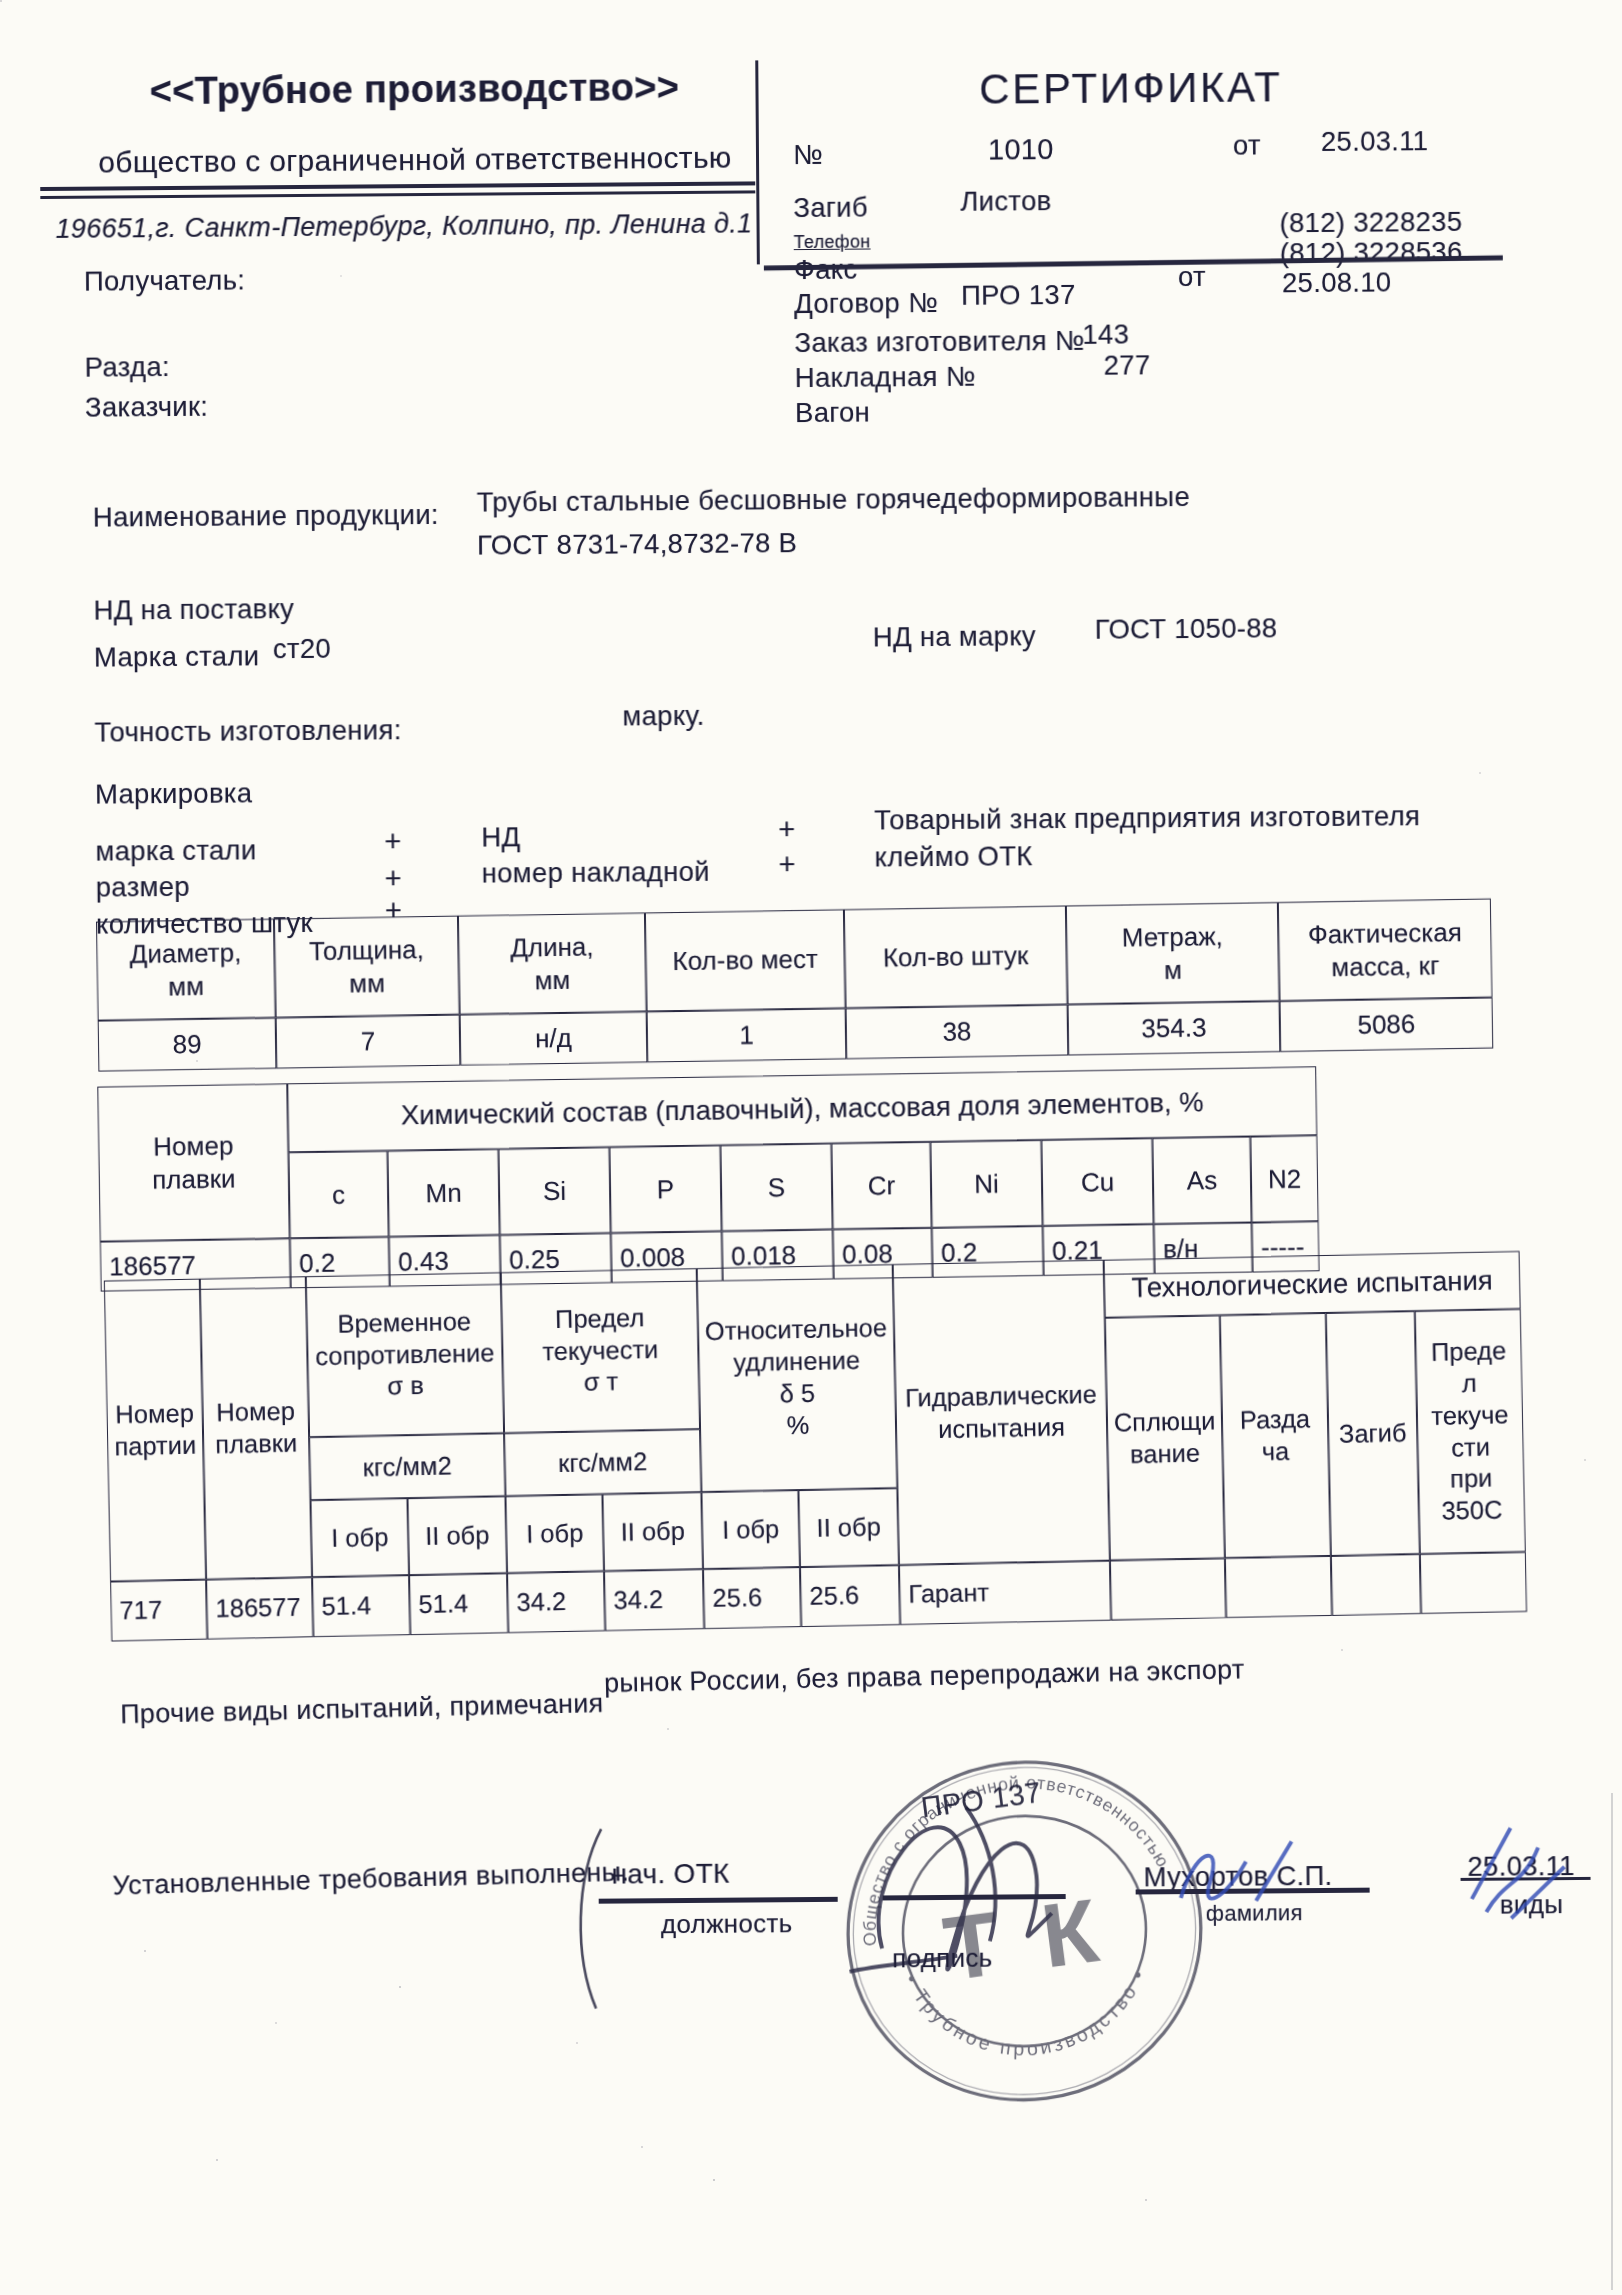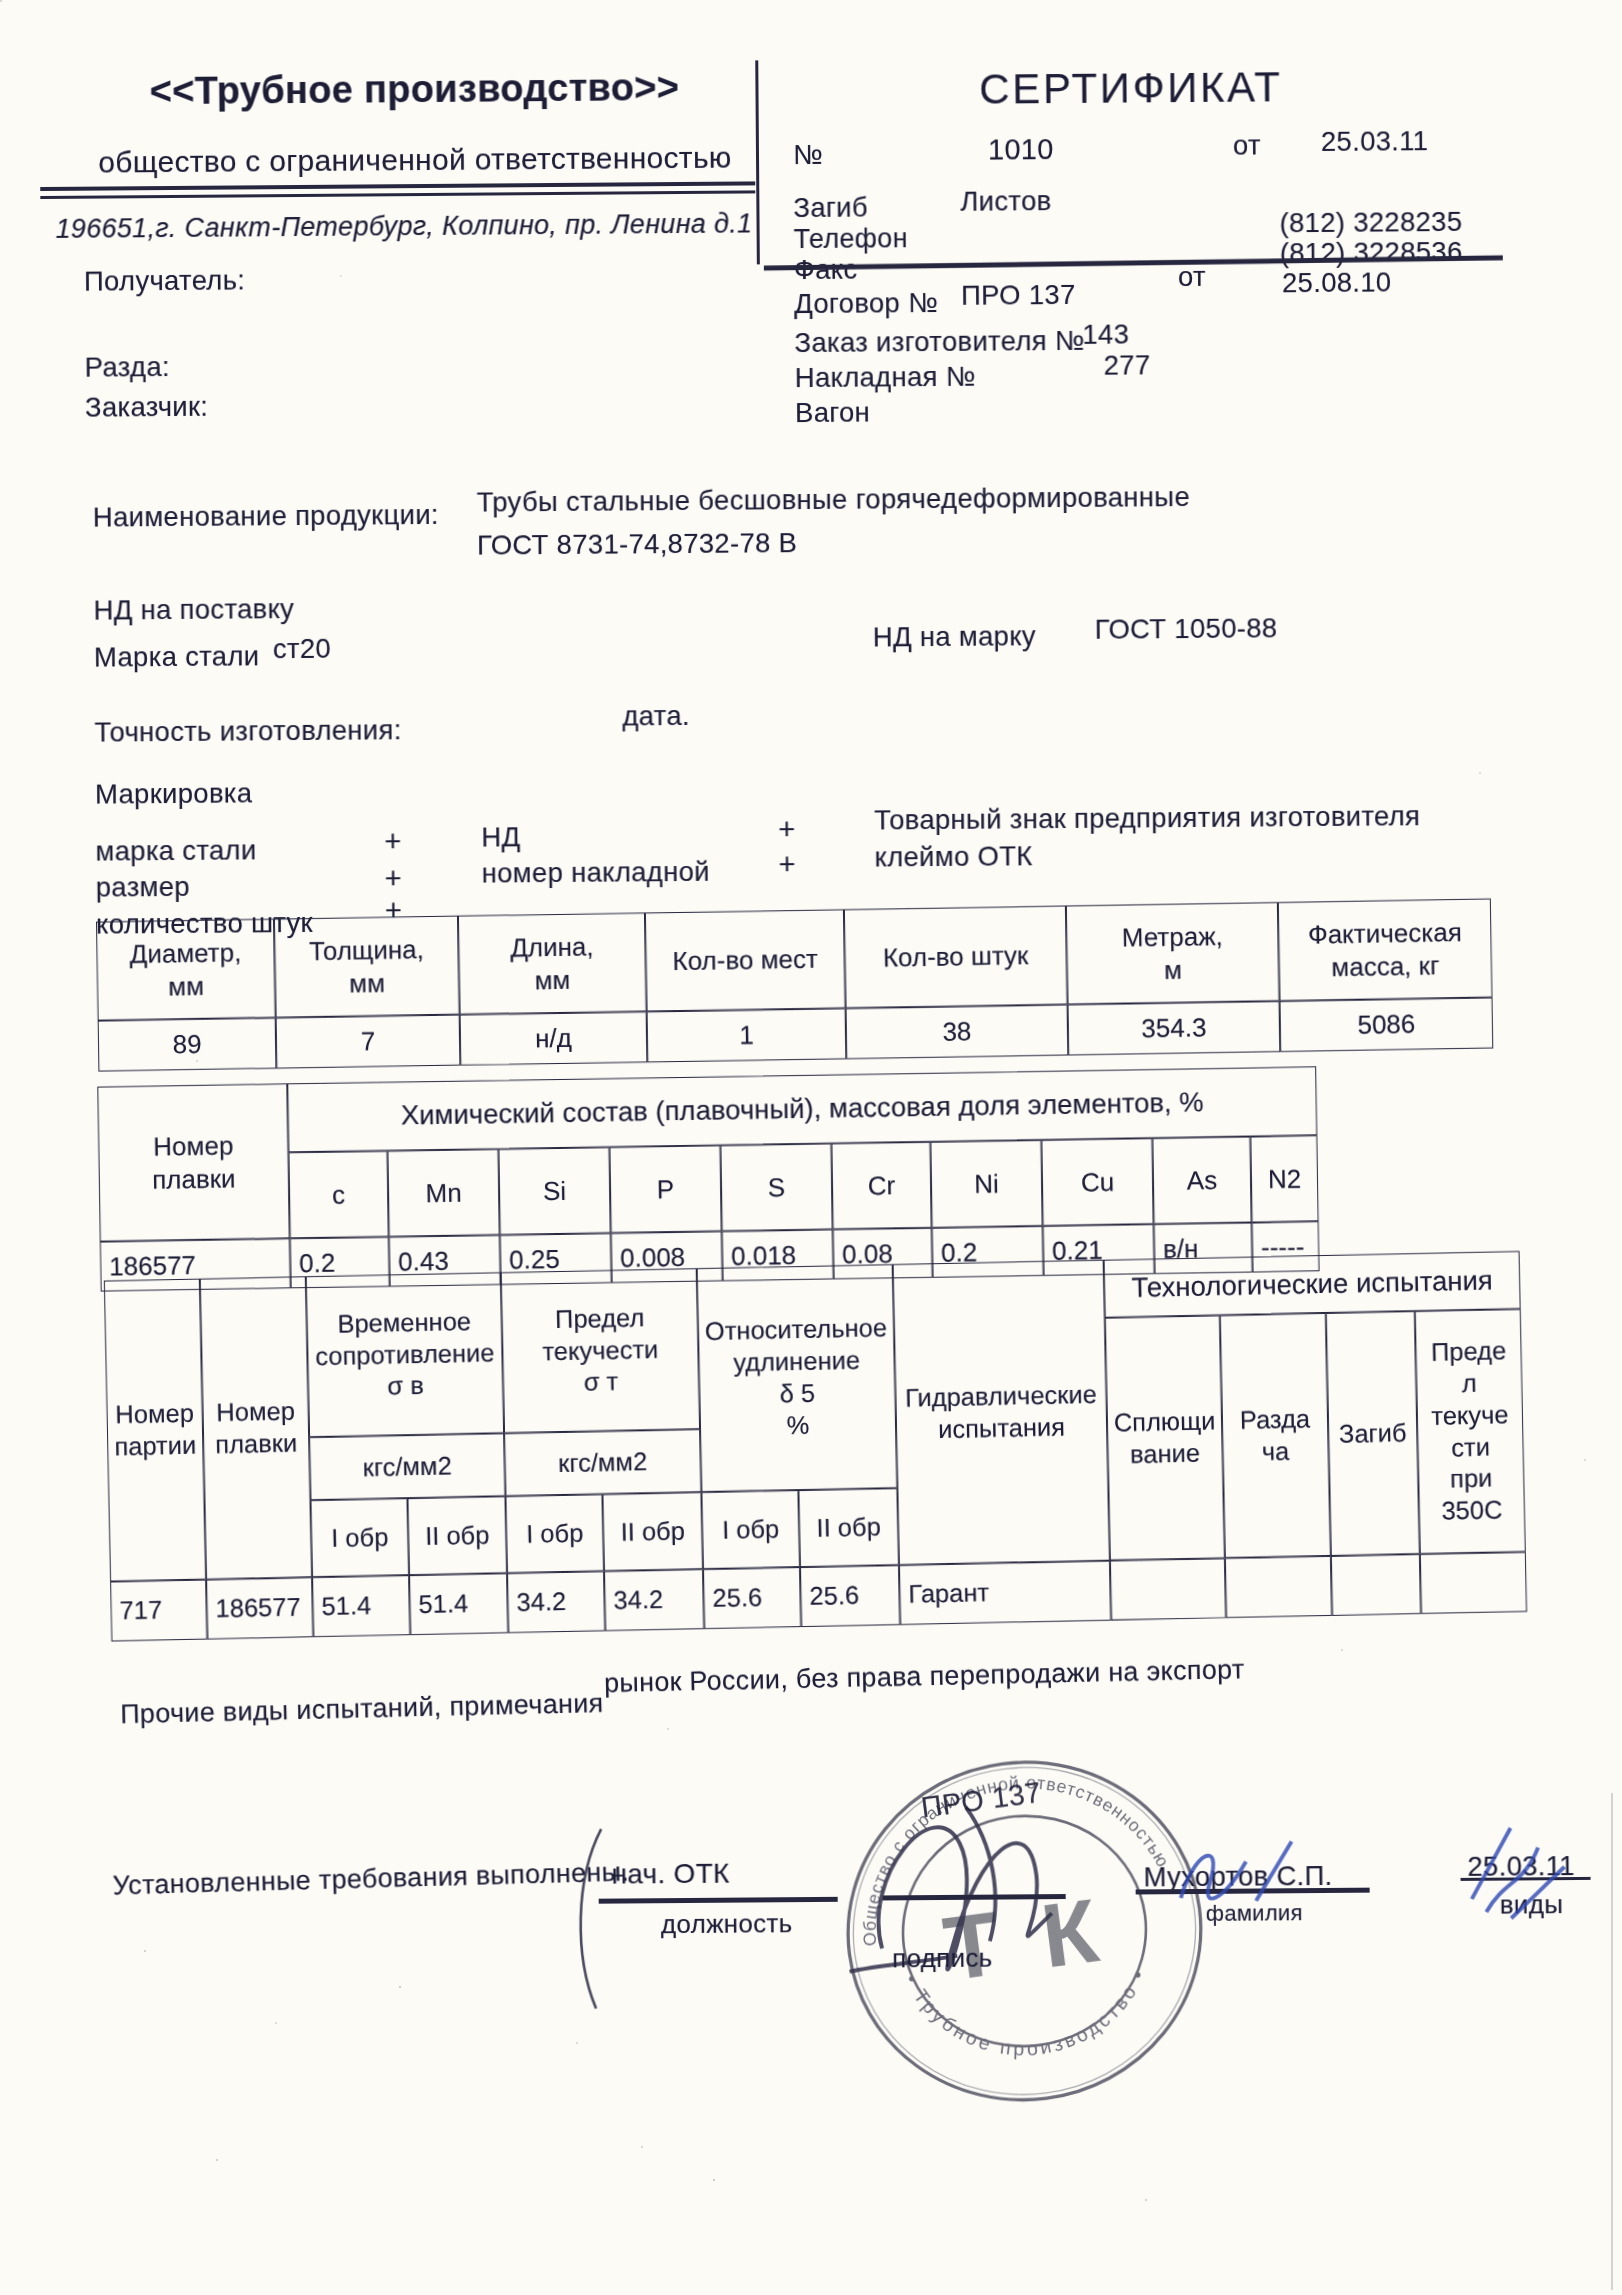--- a/index.html
+++ b/index.html
@@ -50,21 +50,21 @@
   <div class="vr" style="left:763px;top:60px;width:3.3px;height:204px;"></div>
 
   <div class="t ctr" style="left:844px;top:67px;width:589px;font-size:42px;letter-spacing:2.6px;">СЕРТИФИКАТ</div>
   <div class="t" style="left:800px;top:139px;font-size:27.5px;">№</div>
   <div class="t" style="left:995px;top:135px;font-size:29px;">1010</div>
   <div class="t" style="left:1240px;top:133px;font-size:27.5px;">от</div>
   <div class="t" style="left:1328px;top:130px;font-size:27.5px;">25.03.11</div>
 
   <div class="t" style="left:800px;top:192px;font-size:27.5px;">Загиб</div>
   <div class="t" style="left:967px;top:187px;font-size:27.5px;">Листов</div>
-  <div class="t" style="left:800px;top:224px;font-size:27px;">Телефон</div>
+  <div class="t" style="left:800px;top:232px;font-size:18px;text-decoration:underline;">Телефон</div>
   <div class="t" style="left:1286px;top:211px;font-size:27.5px;">(812) 3228235</div>
   <div class="t" style="left:800px;top:254px;font-size:27.5px;">Факс</div>
   <div class="t" style="left:1286px;top:241px;font-size:27.5px;">(812) 3228536</div>
   <div class="hr" style="left:770px;top:263px;width:739px;height:4.6px;transform:rotate(-0.35deg);"></div>
   <div class="t" style="left:800px;top:288px;font-size:27.5px;">Договор №</div>
   <div class="t" style="left:967px;top:281px;font-size:27.5px;">ПРО 137</div>
   <div class="t" style="left:1184px;top:264px;font-size:27.5px;">от</div>
   <div class="t" style="left:1288px;top:271px;font-size:27.5px;">25.08.10</div>
   <div class="t" style="left:800px;top:327px;font-size:27.5px;">Заказ изготовителя №</div>
   <div class="t" style="left:1088px;top:321px;font-size:27.5px;">143</div>
@@ -74,21 +74,21 @@
 
   <div class="t" style="left:97px;top:496px;font-size:27.5px;">Наименование продукции:</div>
   <div class="t" style="left:481px;top:484px;font-size:27.5px;">Трубы стальные бесшовные горячедеформированные</div>
   <div class="t" style="left:481px;top:527px;font-size:27.5px;">ГОСТ 8731-74,8732-78 В</div>
   <div class="t" style="left:97px;top:589px;font-size:27.5px;">НД на поставку</div>
   <div class="t" style="left:97px;top:636px;font-size:27.5px;">Марка стали</div>
   <div class="t" style="left:276px;top:629px;font-size:27.5px;">ст20</div>
   <div class="t" style="left:876px;top:622px;font-size:27.5px;">НД на марку</div>
   <div class="t" style="left:1098px;top:616px;font-size:27.5px;">ГОСТ  1050-88</div>
   <div class="t" style="left:97px;top:711px;font-size:27.5px;">Точность изготовления:</div>
-  <div class="t" style="left:625px;top:699px;font-size:27.5px;">дата.</div>
+  <div class="t" style="left:625px;top:699px;font-size:27.5px;">марку.</div>
   <div class="t" style="left:97px;top:773px;font-size:27.5px;">Маркировка</div>
 
   <div class="t" style="left:97px;top:830px;font-size:27.5px;">марка стали</div>
   <div class="t" style="left:386px;top:822px;font-size:29px;">+</div>
   <div class="t" style="left:483px;top:819px;font-size:27.5px;">НД</div>
   <div class="t" style="left:780px;top:813px;font-size:29px;">+</div>
   <div class="t" style="left:876px;top:805px;font-size:27.5px;">Товарный знак предприятия изготовителя</div>
   <div class="t" style="left:97px;top:866px;font-size:27.5px;">размер</div>
   <div class="t" style="left:386px;top:859px;font-size:29px;">+</div>
   <div class="t" style="left:483px;top:855px;font-size:27.5px;">номер накладной</div>

